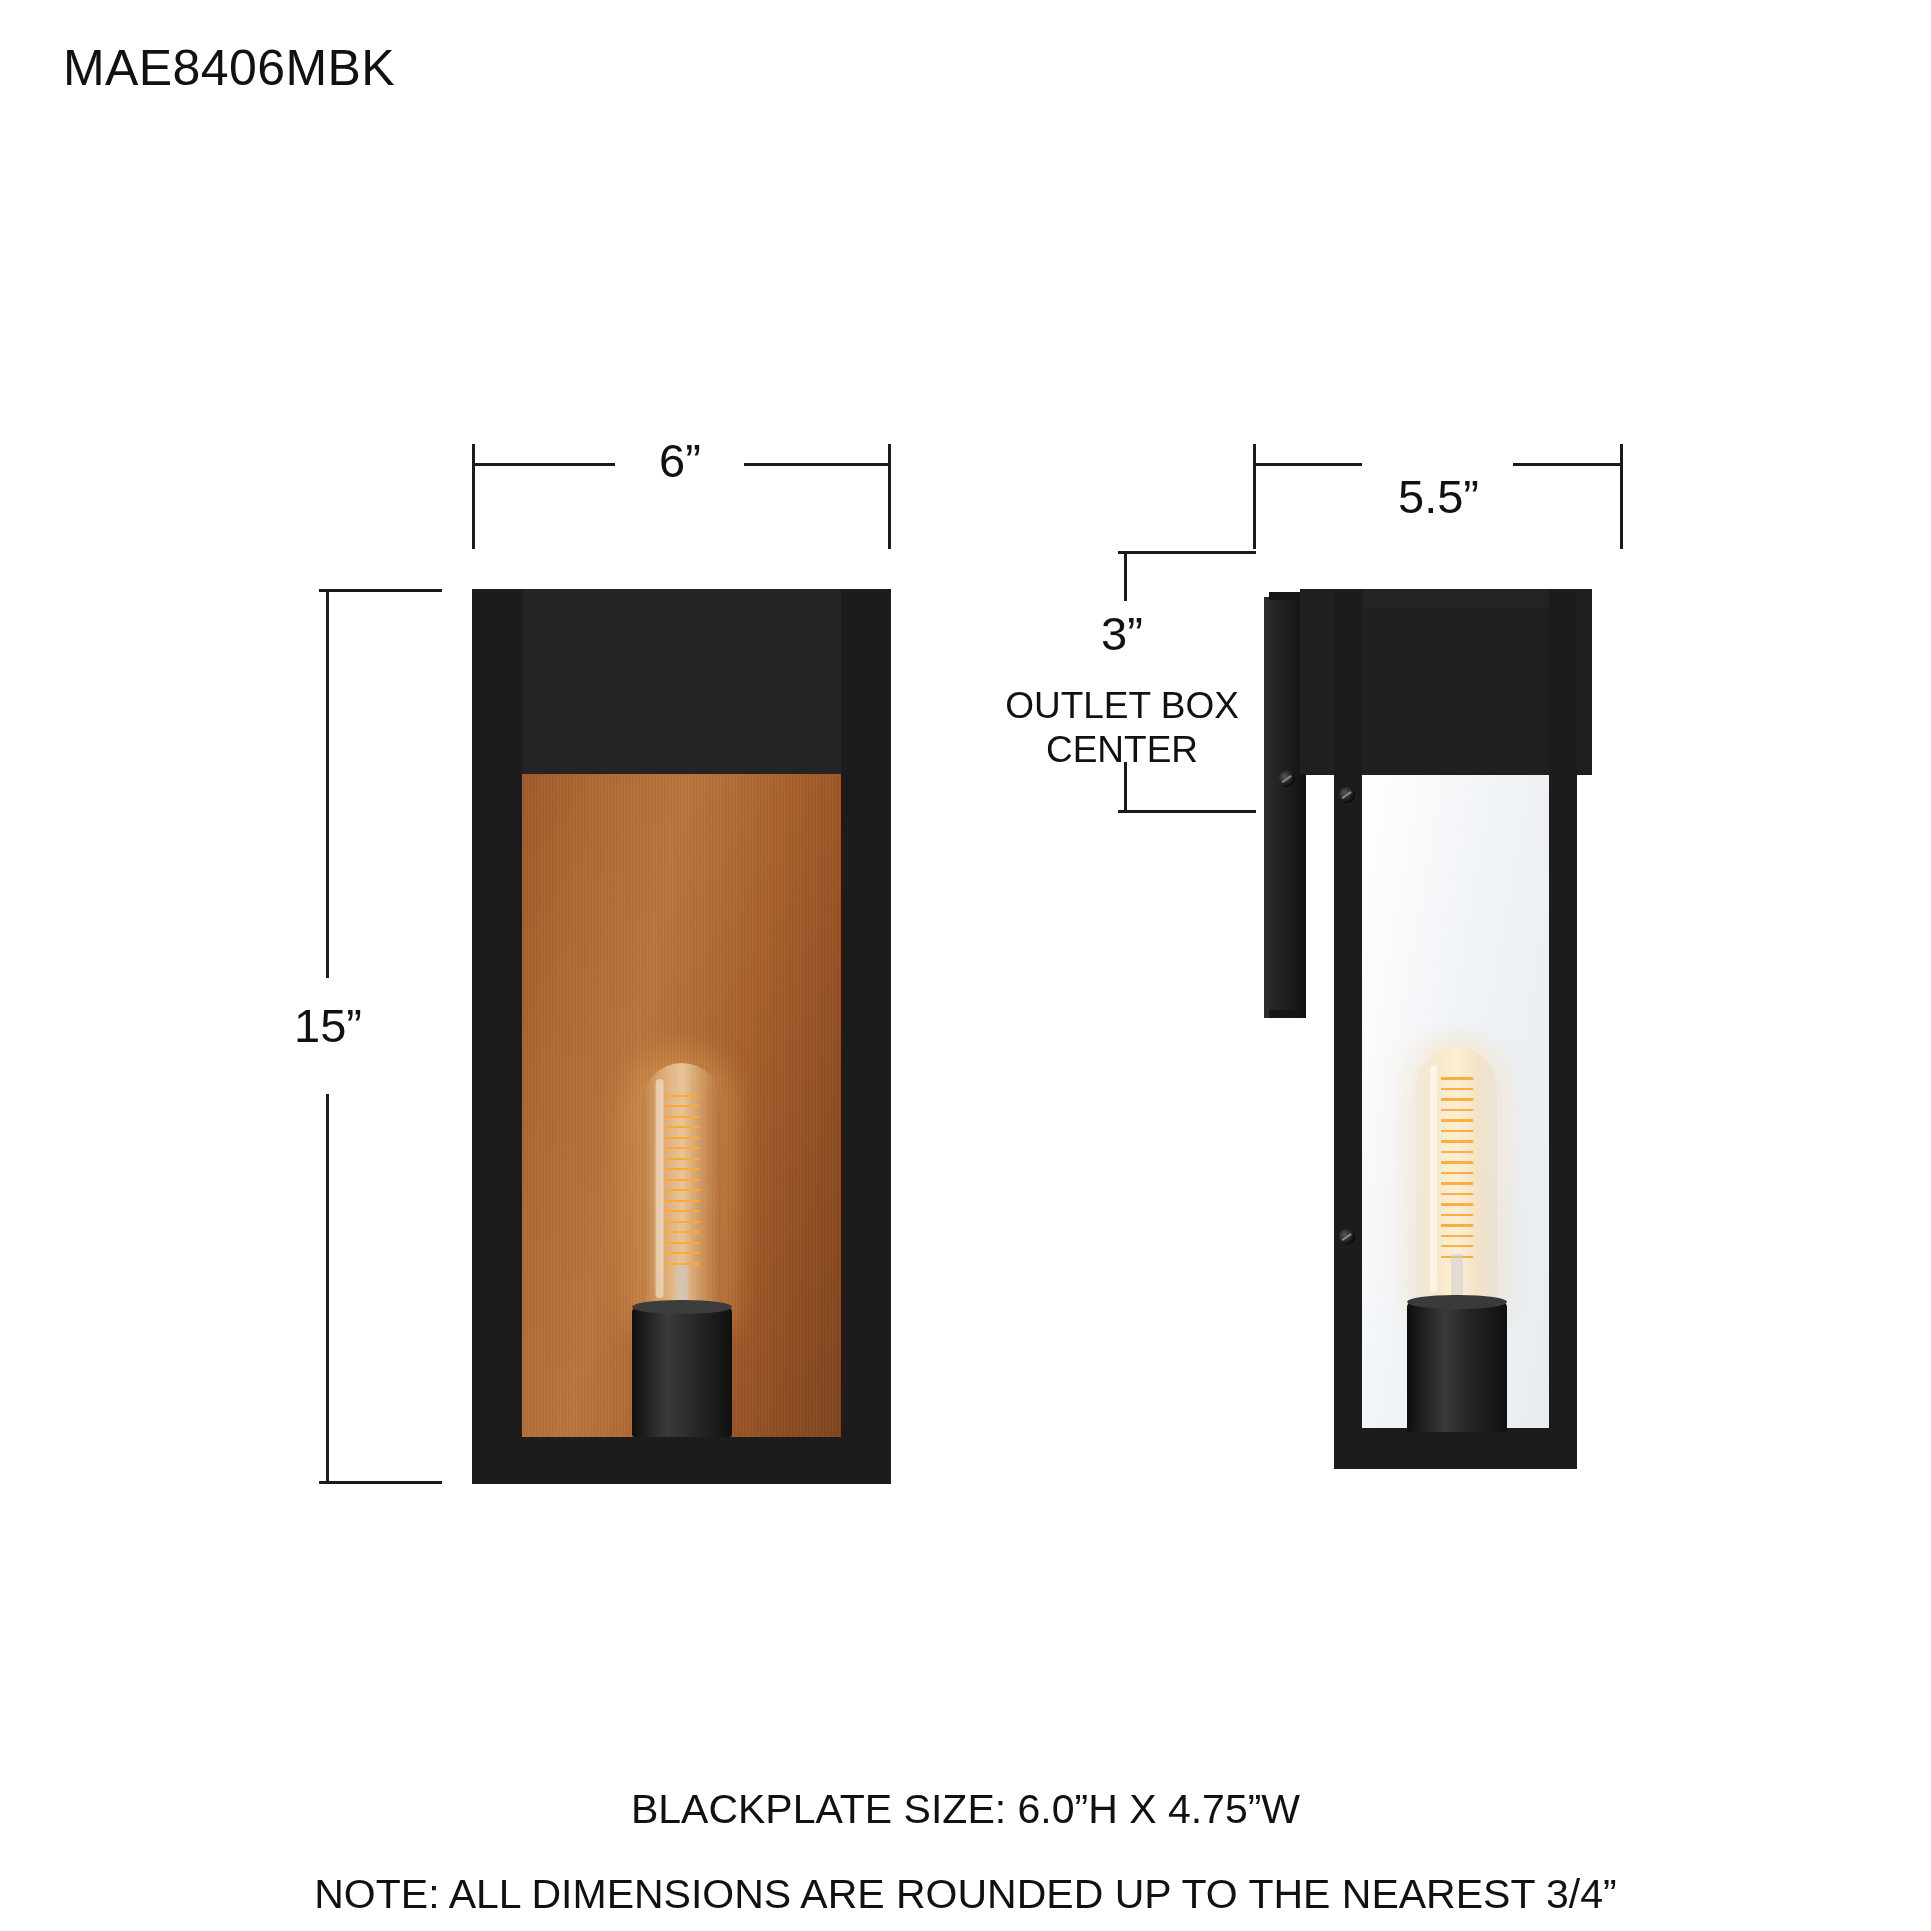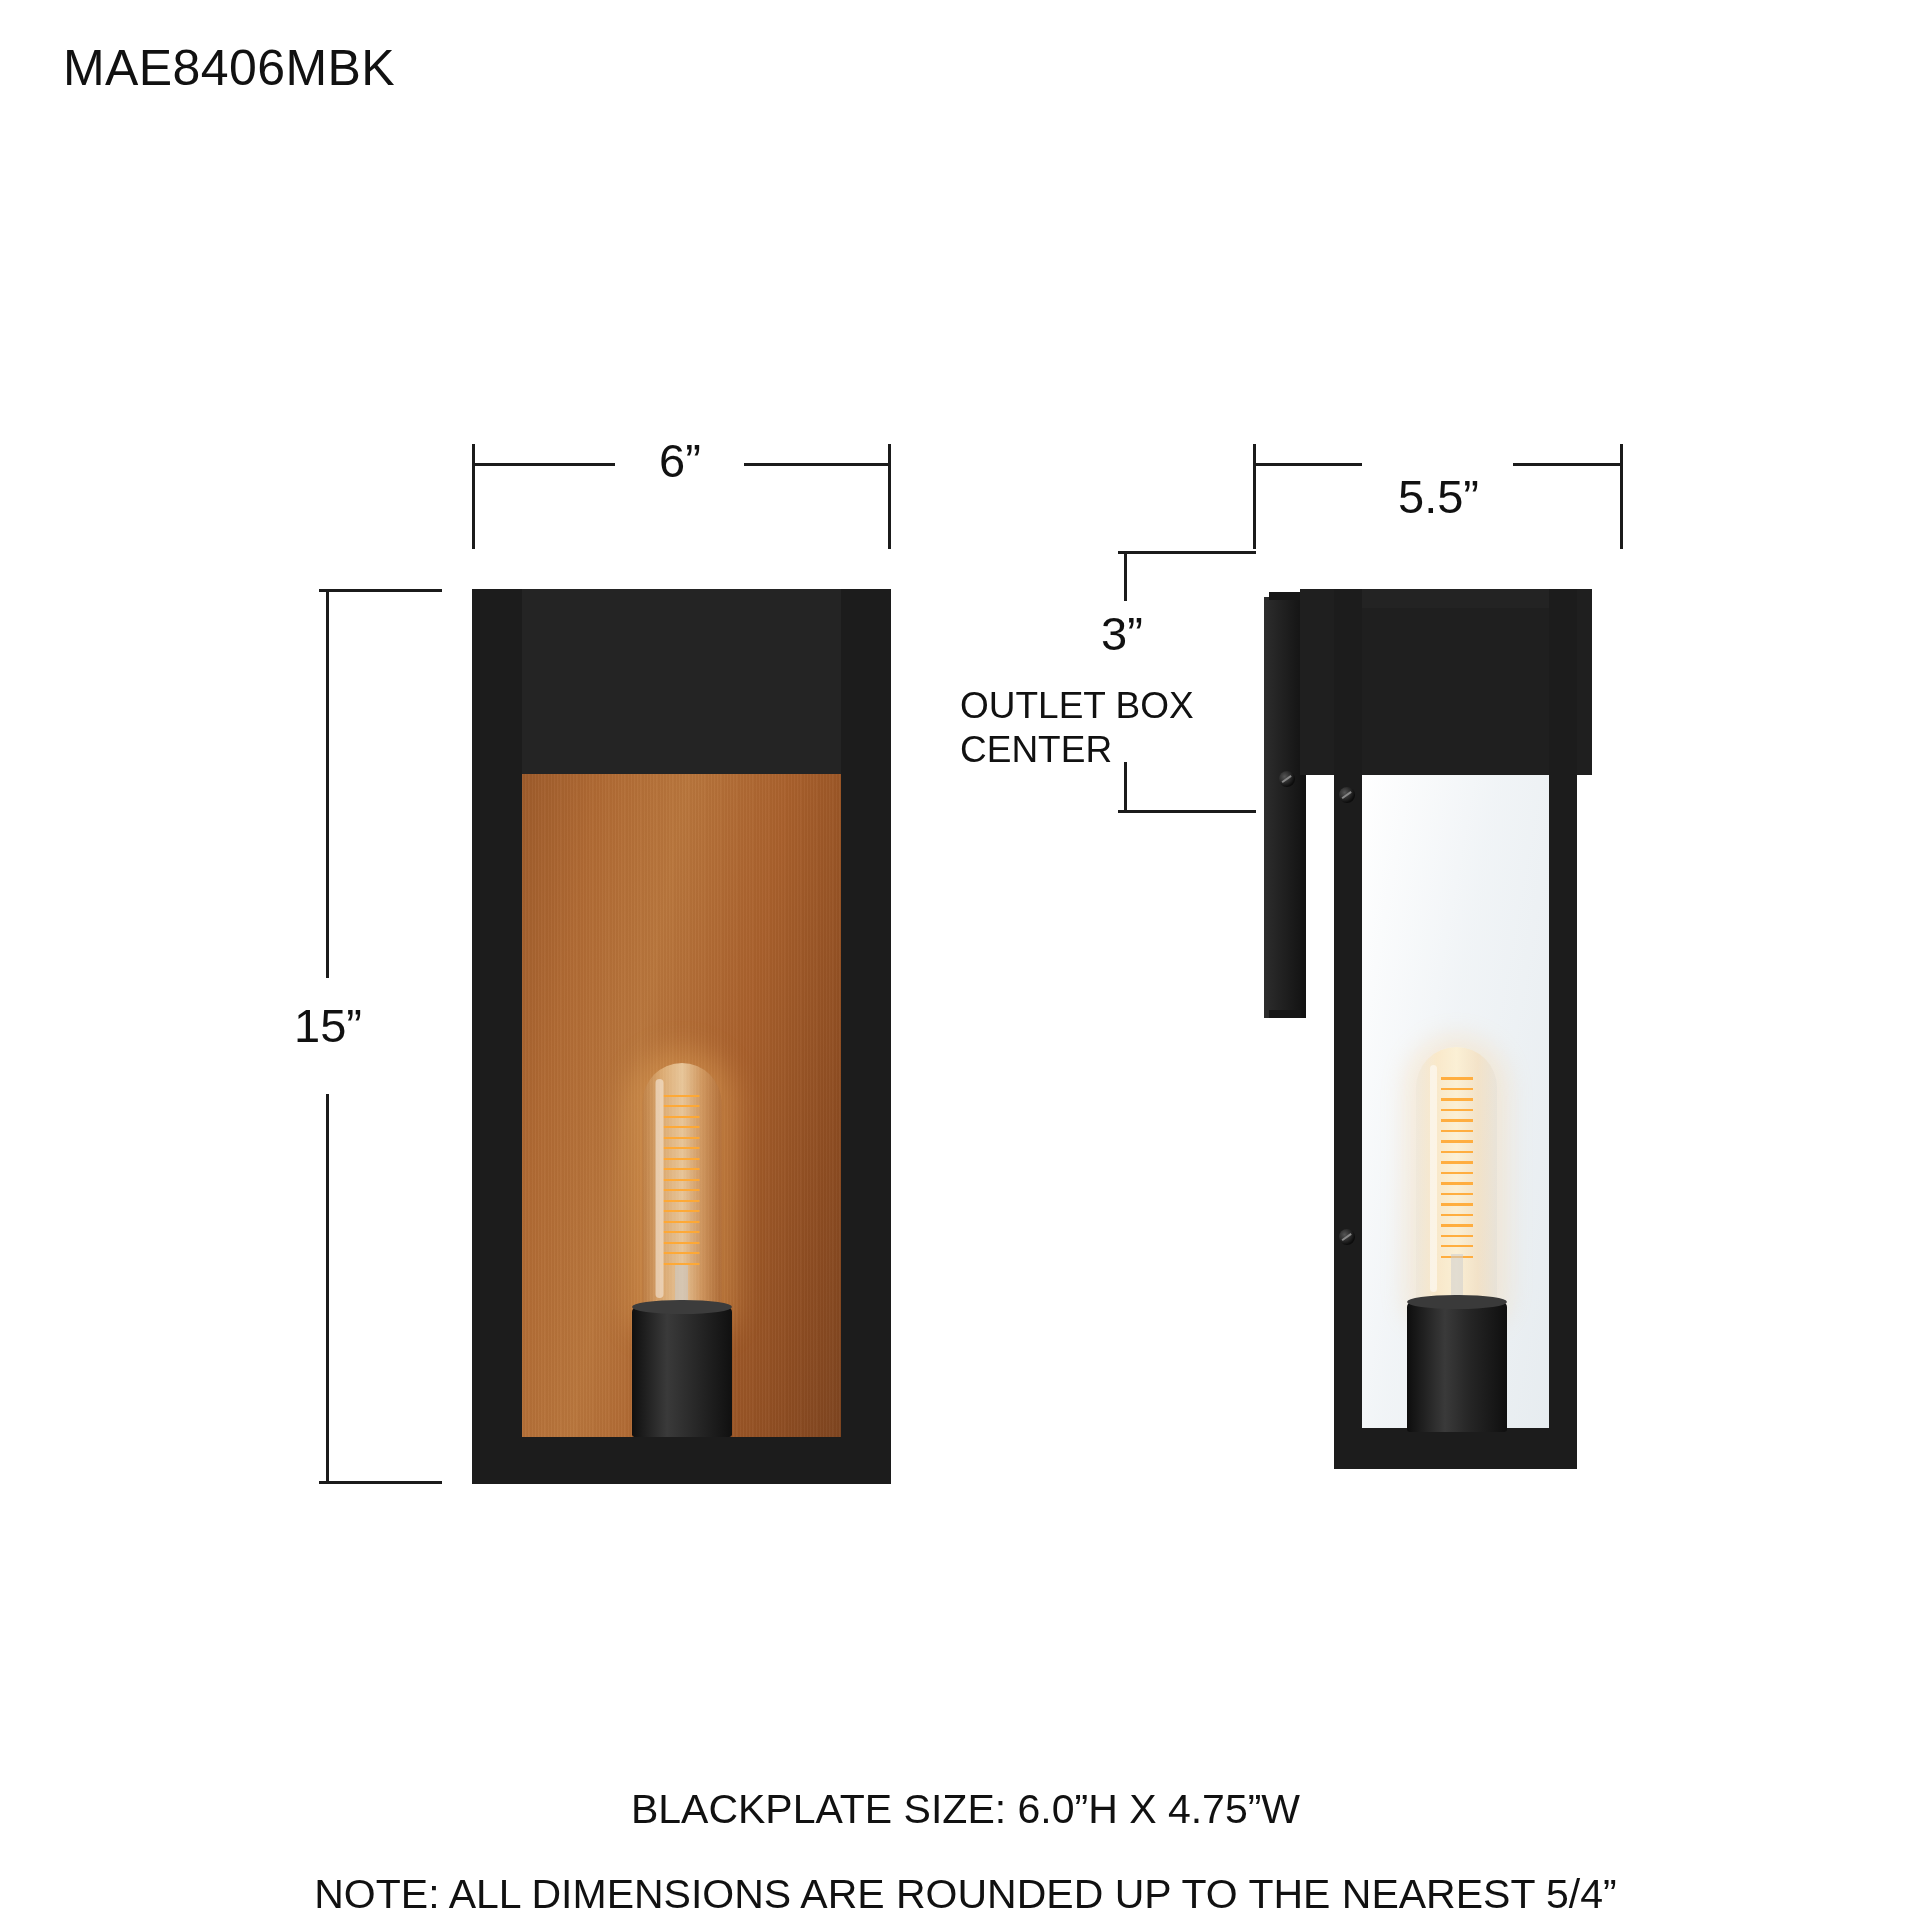--- a/index.html
+++ b/index.html
@@ -43,20 +43,21 @@
     white-space: nowrap;
     text-align: center;
     left: 0;
     width: 1931px;
   }
   .caption-sub {
     position: absolute;
     font-size: 37px;
     color: #111111;
     white-space: nowrap;
+    text-align: center;
   }
 
   
   .hline {
     position: absolute;
     height: 3.2px;
     background: #1b1b1b;
   }
   .vline {
     position: absolute;
@@ -393,14 +394,14 @@
 
   <div class="sv-bulb">
     <div class="filament"></div>
     <div class="stem"></div>
     <div class="glass-hl"></div>
   </div>
   <div class="sv-socket"></div>
 </div>
 
 <div class="note-text" style="top:1786px;">BLACKPLATE SIZE: 6.0”H X 4.75”W</div>
-<div class="note-text" style="top:1871px;">NOTE: ALL DIMENSIONS ARE ROUNDED UP TO THE NEAREST 5/4”</div>
+<div class="note-text" style="top:1871px;">NOTE: ALL DIMENSIONS ARE ROUNDED UP TO THE NEAREST 3/4”</div>
 
 
 </body></html>

